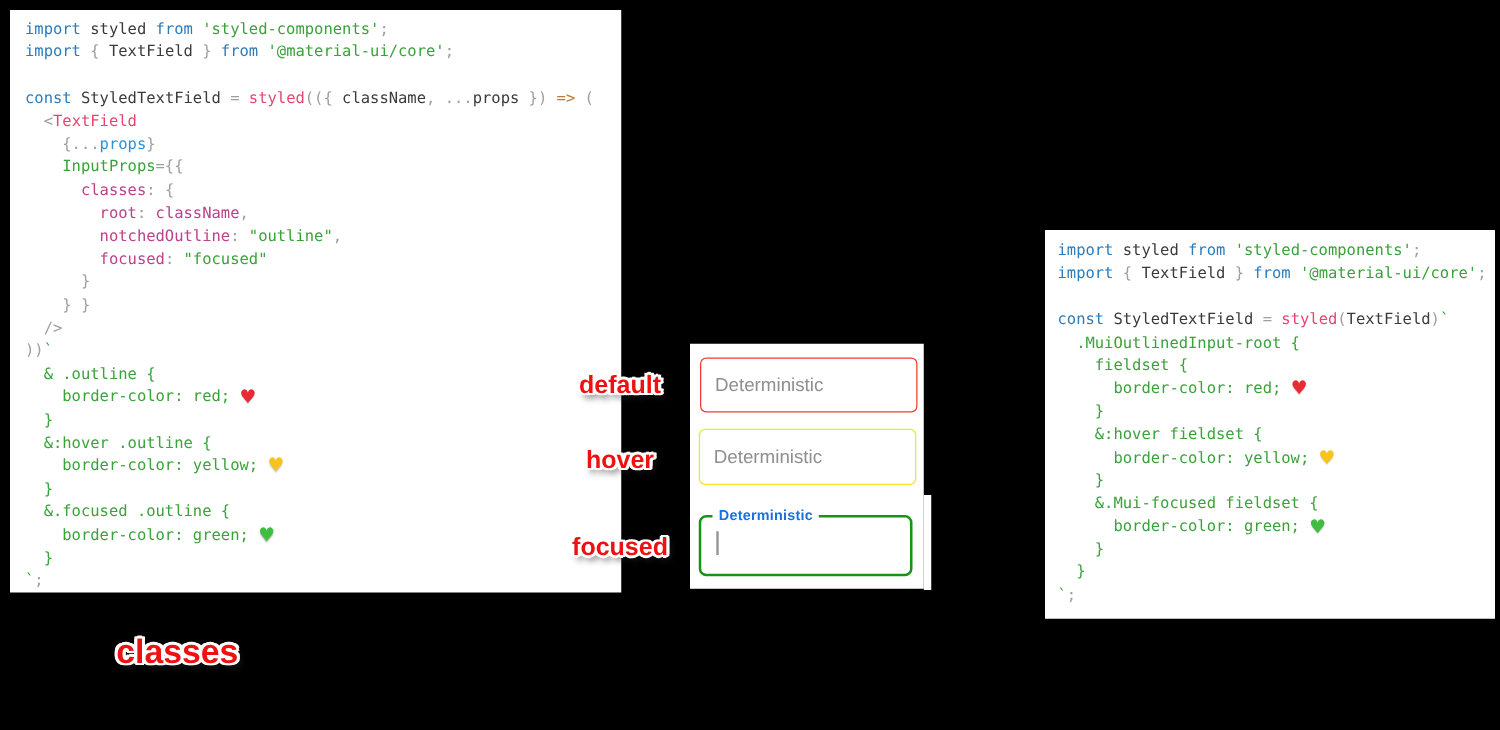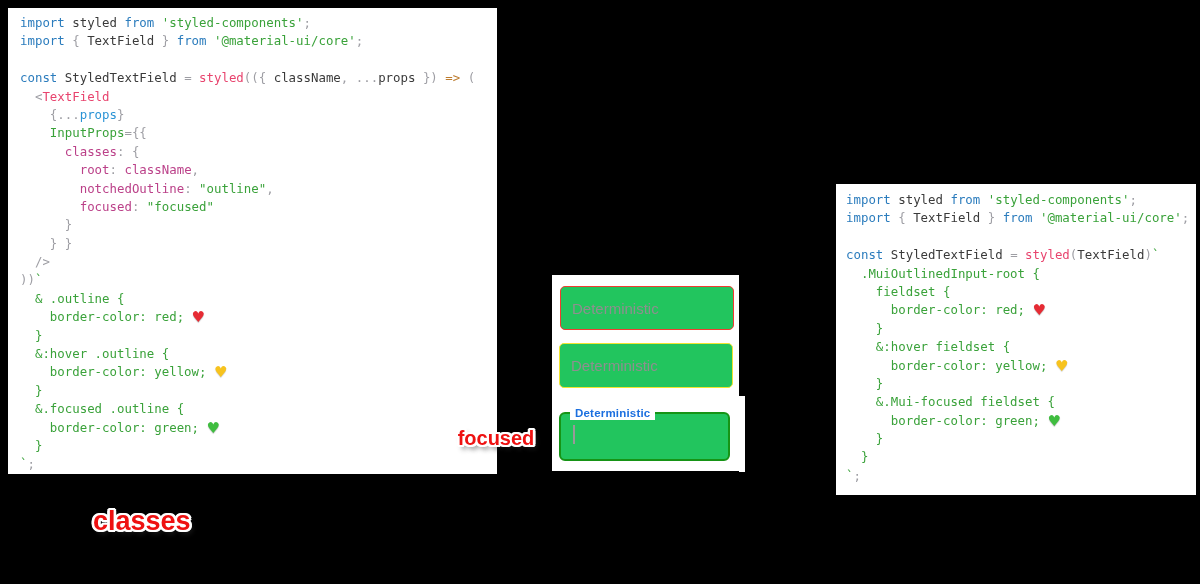--- a/index.html
+++ b/index.html
@@ -24,21 +24,21 @@
   .tok-ar{color:#bd7c2f;}
   .tok-heart-red,.tok-heart-yellow,.tok-heart-green{
       font-family:"DejaVu Sans",sans-serif;font-size:15px;vertical-align:-1px;}
   .tok-heart-red{color:#e62b34;text-shadow:0 1px 1px rgba(0,0,0,.25);}
   .tok-heart-yellow{color:#f7c31e;text-shadow:0 1px 1px rgba(0,0,0,.2);}
   .tok-heart-green{color:#3fbd3f;text-shadow:0 1px 1px rgba(0,0,0,.25);}
 
   
   .middle-panel{position:absolute;left:552px;top:275px;width:187px;height:196px;background:#fff;}
   .panel-ext{position:absolute;left:739px;top:396px;width:6px;height:76px;background:#fff;}
-  .mui-field{position:absolute;box-sizing:border-box;background:#22c55e;}
+  .mui-field{position:absolute;box-sizing:border-box;background:#ffffff;}
   .mui-field input{width:100%;height:100%;border:none;outline:none;background:transparent;
       font-family:"Liberation Sans",sans-serif;font-size:15px;color:#3a3a3a;padding:0 0 0 11px;box-sizing:border-box;}
   .mui-field input::placeholder{color:#8f8f8f;opacity:1;}
   #field-default{left:560px;top:286px;width:174px;height:44px;border:1.5px solid;border-radius:5px;}
   #field-hover{left:559px;top:343px;width:174px;height:45px;border:1.5px solid;border-radius:5px;}
   #field-focused{left:559px;top:412px;width:171px;height:49px;border:2px solid;border-radius:6px;}
   .notch-label{position:absolute;left:9px;top:-8px;background:#fff;padding:0 5px;
       font-size:11.5px;font-weight:bold;letter-spacing:.2px;line-height:14px;}
   .text-cursor{position:absolute;left:12px;top:11px;width:1.5px;height:19px;background:#999;}
 
@@ -76,17 +76,19 @@
   <div id="field-hover" class="mui-field" style="border-color: rgb(242, 228, 47);">
     <input type="text" placeholder="Deterministic" style="">
   </div>
 
   <div id="field-focused" class="mui-field" style="border-color: rgb(22, 148, 22);">
     <span class="notch-label" style="color: rgb(27, 111, 223);">Deterministic</span>
     <span class="text-cursor"></span>
     <input type="text" value="" style="">
   </div>
 
+  <div id="label-default" class="sticker state-label">default</div>
+  <div id="label-hover" class="sticker state-label">hover</div>
   <div id="label-focused" class="sticker state-label">focused</div>
 
   <div id="caption-classes" class="sticker caption">classes</div>
 
 </div>
 
 </body></html>

